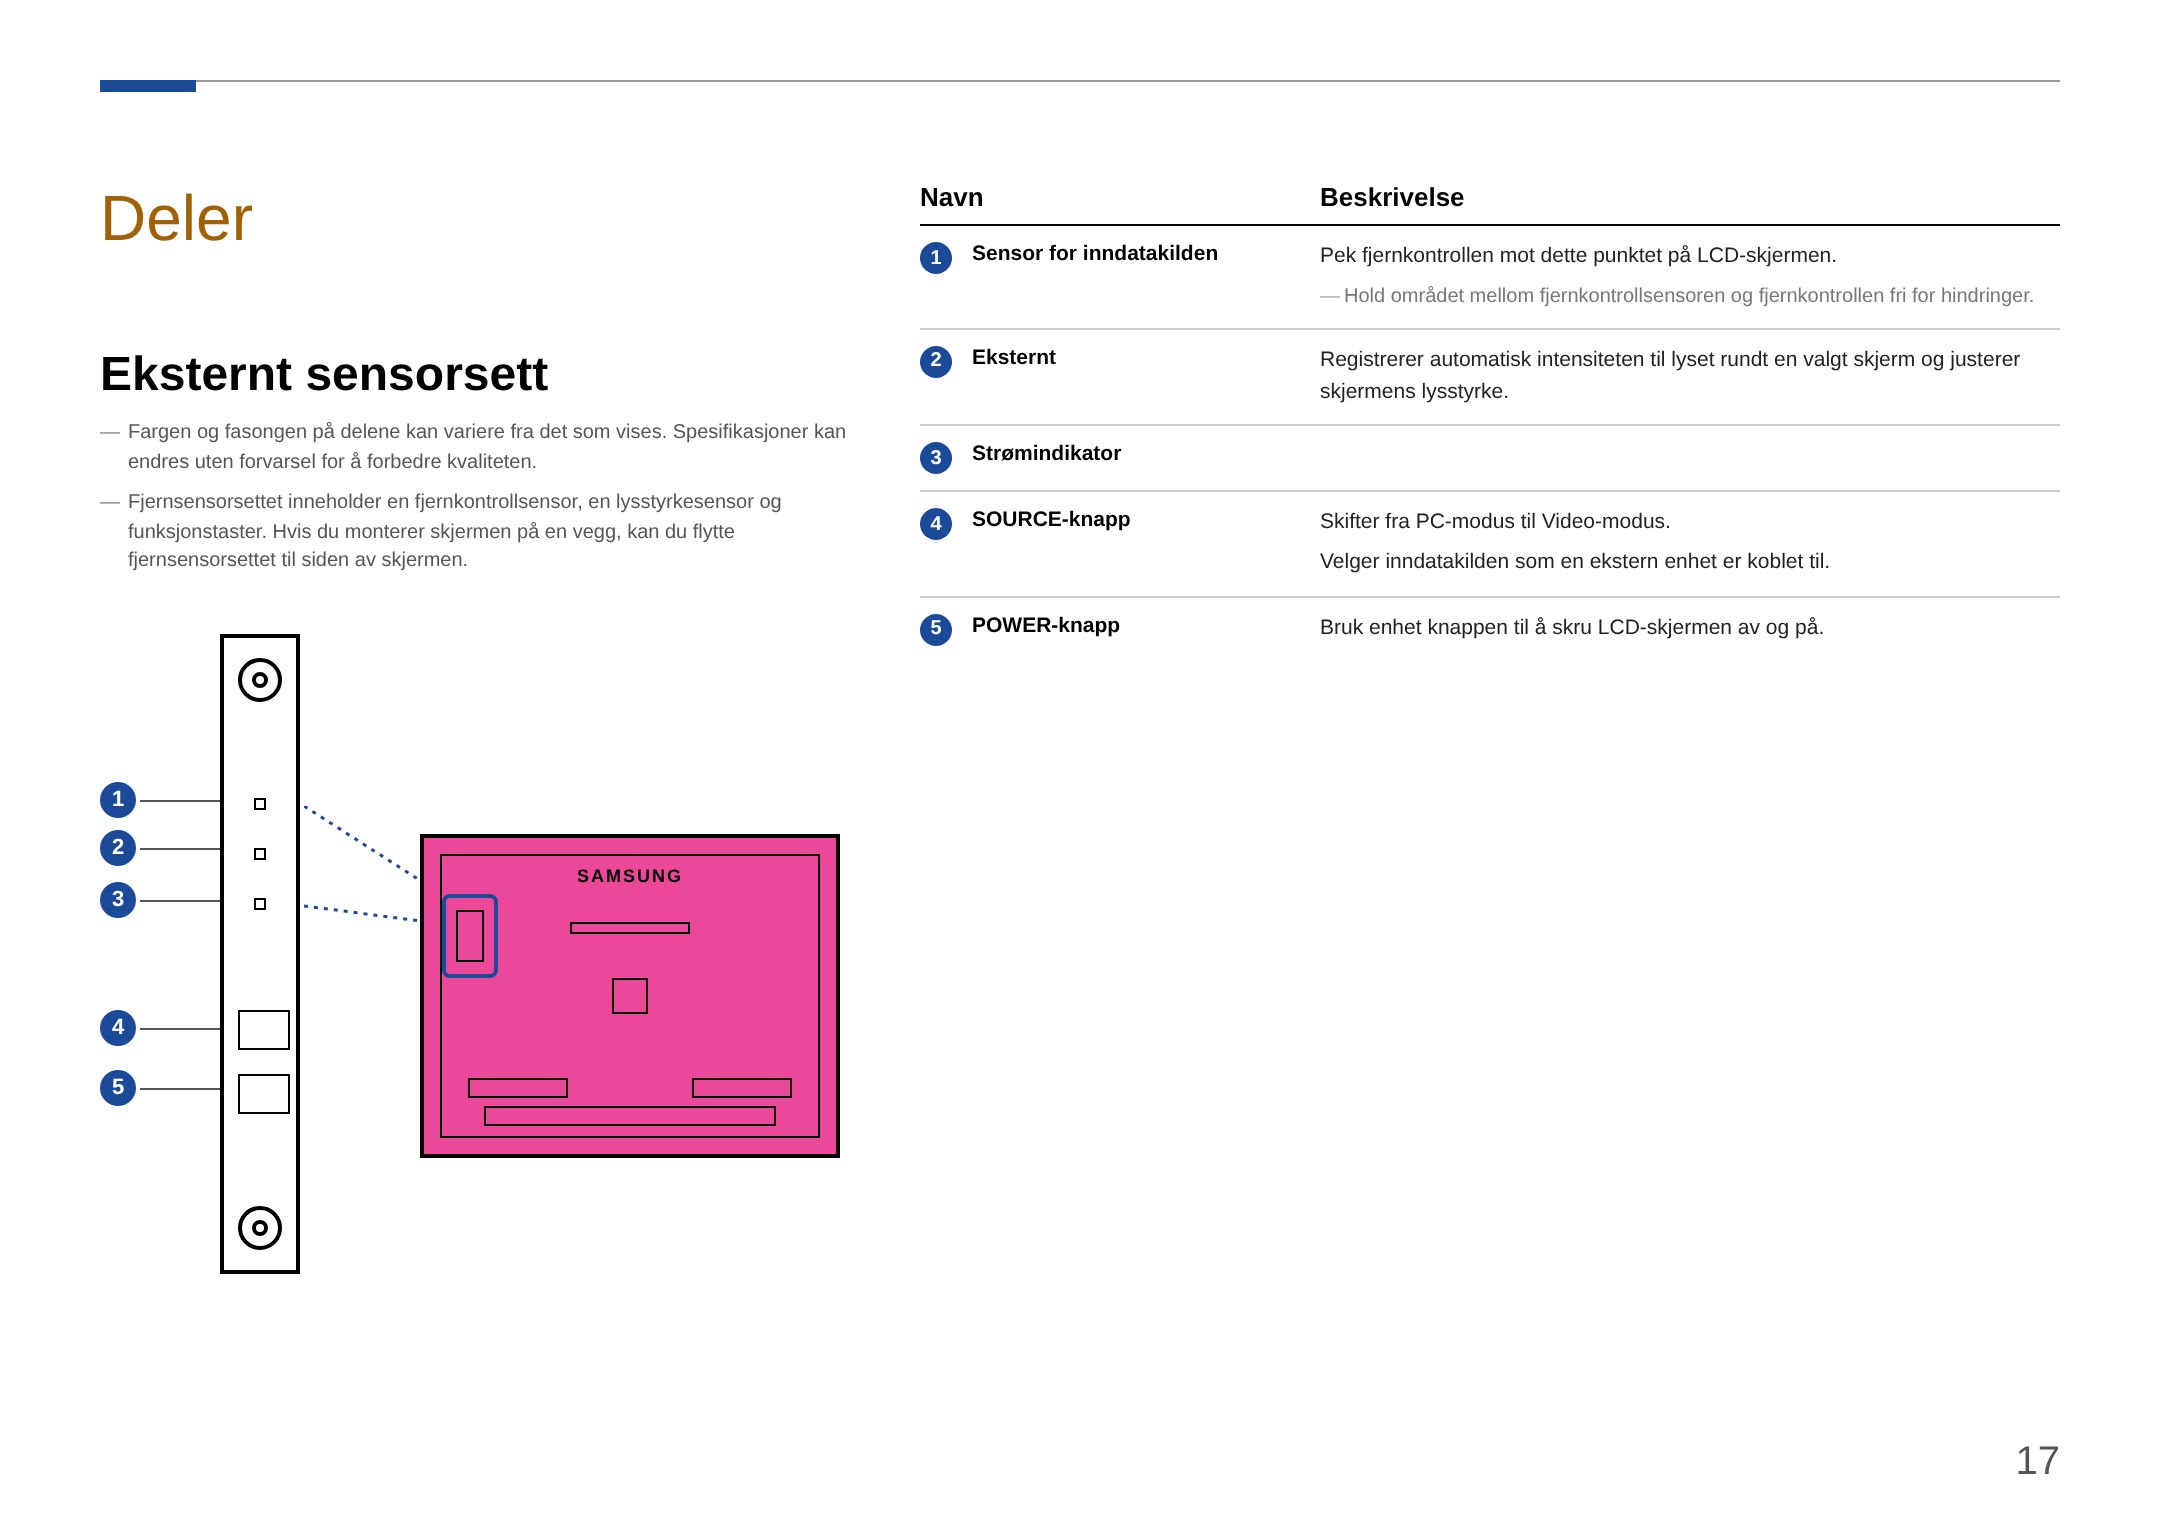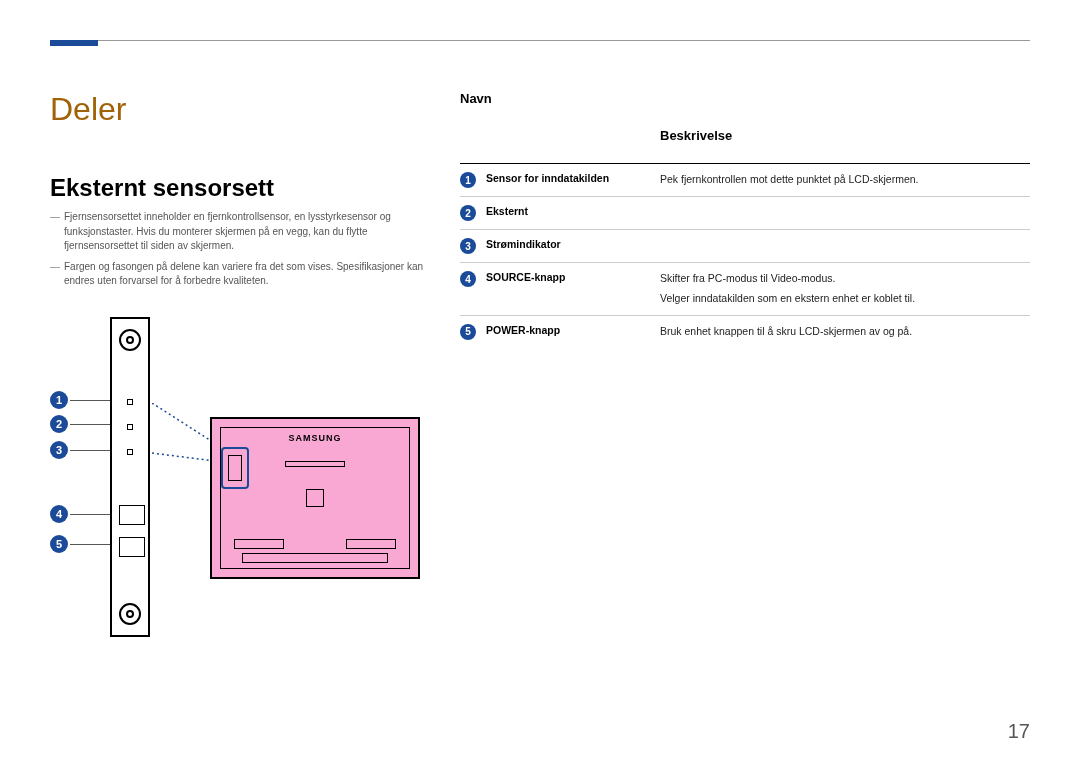--- a/index.html
+++ b/index.html
@@ -97,39 +97,39 @@
     .c4 { left:0; top:188px; } .c5 { left:0; top:218px; }
     .lead { position:absolute; height:1px; background:#555; left:20px; }
     .l1 { top:83px; width:45px; } .l2 { top:107px; width:45px; } .l3 { top:133px; width:45px; }
     .l4 { top:197px; width:45px; } .l5 { top:227px; width:45px; }
 
     .monitor {
       position:absolute;
       left:160px; top:100px;
       width:210px; height:162px;
       border:2px solid #000;
-      background:#f9a8d4;
+      background:#ec4899;
     }
     .monitor-inner { position:absolute; left:8px; top:8px; right:8px; bottom:8px; border:1px solid #000; }
     .brand { position:absolute; top:14px; left:0; right:0; text-align:center; font-size:9px; font-weight:bold; letter-spacing:1px; }
     .chip { position:absolute; left:16px; top:36px; width:14px; height:26px; border:1px solid #000; }
     .chip-hl { position:absolute; left:9px; top:28px; width:28px; height:42px; border:2px solid #1b4a99; border-radius:4px; }
     .port-sq { position:absolute; left:50%; top:50%; transform:translate(-50%,-50%); width:18px; height:18px; border:1px solid #000; }
     .port-bar { position:absolute; left:50%; top:42px; transform:translateX(-50%); width:60px; height:6px; border:1px solid #000; }
     .bottom-strip { position:absolute; left:30px; right:30px; bottom:14px; height:10px; border:1px solid #000; }
     .slot-l { position:absolute; left:22px; bottom:28px; width:50px; height:10px; border:1px solid #000;}
     .slot-r { position:absolute; right:22px; bottom:28px; width:50px; height:10px; border:1px solid #000;}
 
     .dotted { position:absolute; left:102px; top:86px; width:78px; height:60px; }
     .dotted line { stroke:#1b4a99; stroke-width:1.5; stroke-dasharray:2 3; }
 
     
-    .tbl-headers { display:flex; border-bottom:1.5px solid #000; padding-bottom:20px; }
+    .tbl-headers { display:flex; border-bottom:1.5px solid #000; padding-bottom:6px; }
     .th-name { width:200px; font-weight:bold; font-size:13px; }
-    .th-desc { flex:1; font-weight:bold; font-size:13px;margin-top:37px; }
+    .th-desc { flex:1; font-weight:bold; font-size:13px; }
     .row { display:flex; border-bottom:1px solid #ccc; padding:8px 0; }
     .row:last-child { border-bottom:none; }
     .cell-num {
       width:26px;
     }
     .num-circle {
       width:16px; height:16px; border-radius:50%;
       background:#1b4a99; color:#fff; font-weight:bold; font-size:10px;
       display:flex; align-items:center; justify-content:center;
     }
@@ -142,22 +142,22 @@
   </style>
 </head>
 <body>
 
 <div class="top-rule"></div>
 
 <div class="content">
   <div class="col-left">
     <h1 class="heading">Deler</h1>
     <h2 class="subheading">Eksternt sensorsett</h2>
+    <p class="note">Fargen og fasongen på delene kan variere fra det som vises. Spesifikasjoner kan endres uten forvarsel for å forbedre kvaliteten.</p>
     <p class="note">Fjernsensorsettet inneholder en fjernkontrollsensor, en lysstyrkesensor og funksjonstaster. Hvis du monterer skjermen på en vegg, kan du flytte fjernsensorsettet til siden av skjermen.</p>
-    <p class="note">Fargen og fasongen på delene kan variere fra det som vises. Spesifikasjoner kan endres uten forvarsel for å forbedre kvaliteten.</p>
 
     <div class="diagram-area">
       <div class="callout-circle c1">1</div>
       <div class="callout-circle c2">2</div>
       <div class="callout-circle c3">3</div>
       <div class="callout-circle c4">4</div>
       <div class="callout-circle c5">5</div>
       <div class="lead l1"></div>
         <div class="lead l2"></div>
         <div class="lead l3"></div>
@@ -203,28 +203,30 @@
       <div class="th-desc">Beskrivelse</div>
     </div>
 
     <div class="row">
       <div class="cell-num">
           <div class="num-circle">1</div>
         </div>
       <div class="cell-name">Sensor for inndatakilden</div>
       <div class="cell-desc">
         <span>Pek fjernkontrollen mot dette punktet på LCD-skjermen.</span>
+        <div class="sub">Hold området mellom fjernkontrollsensoren og fjernkontrollen fri for hindringer.</div>
       </div>
     </div>
 
     <div class="row">
       <div class="cell-num">
           <div class="num-circle">2</div>
         </div>
       <div class="cell-name">Eksternt</div>
+      <div class="cell-desc">Registrerer automatisk intensiteten til lyset rundt en valgt skjerm og justerer skjermens lysstyrke.</div>
     </div>
 
     <div class="row">
       <div class="cell-num">
           <div class="num-circle">3</div>
         </div>
       <div class="cell-name">Strømindikator</div>
     </div>
 
     <div class="row">

